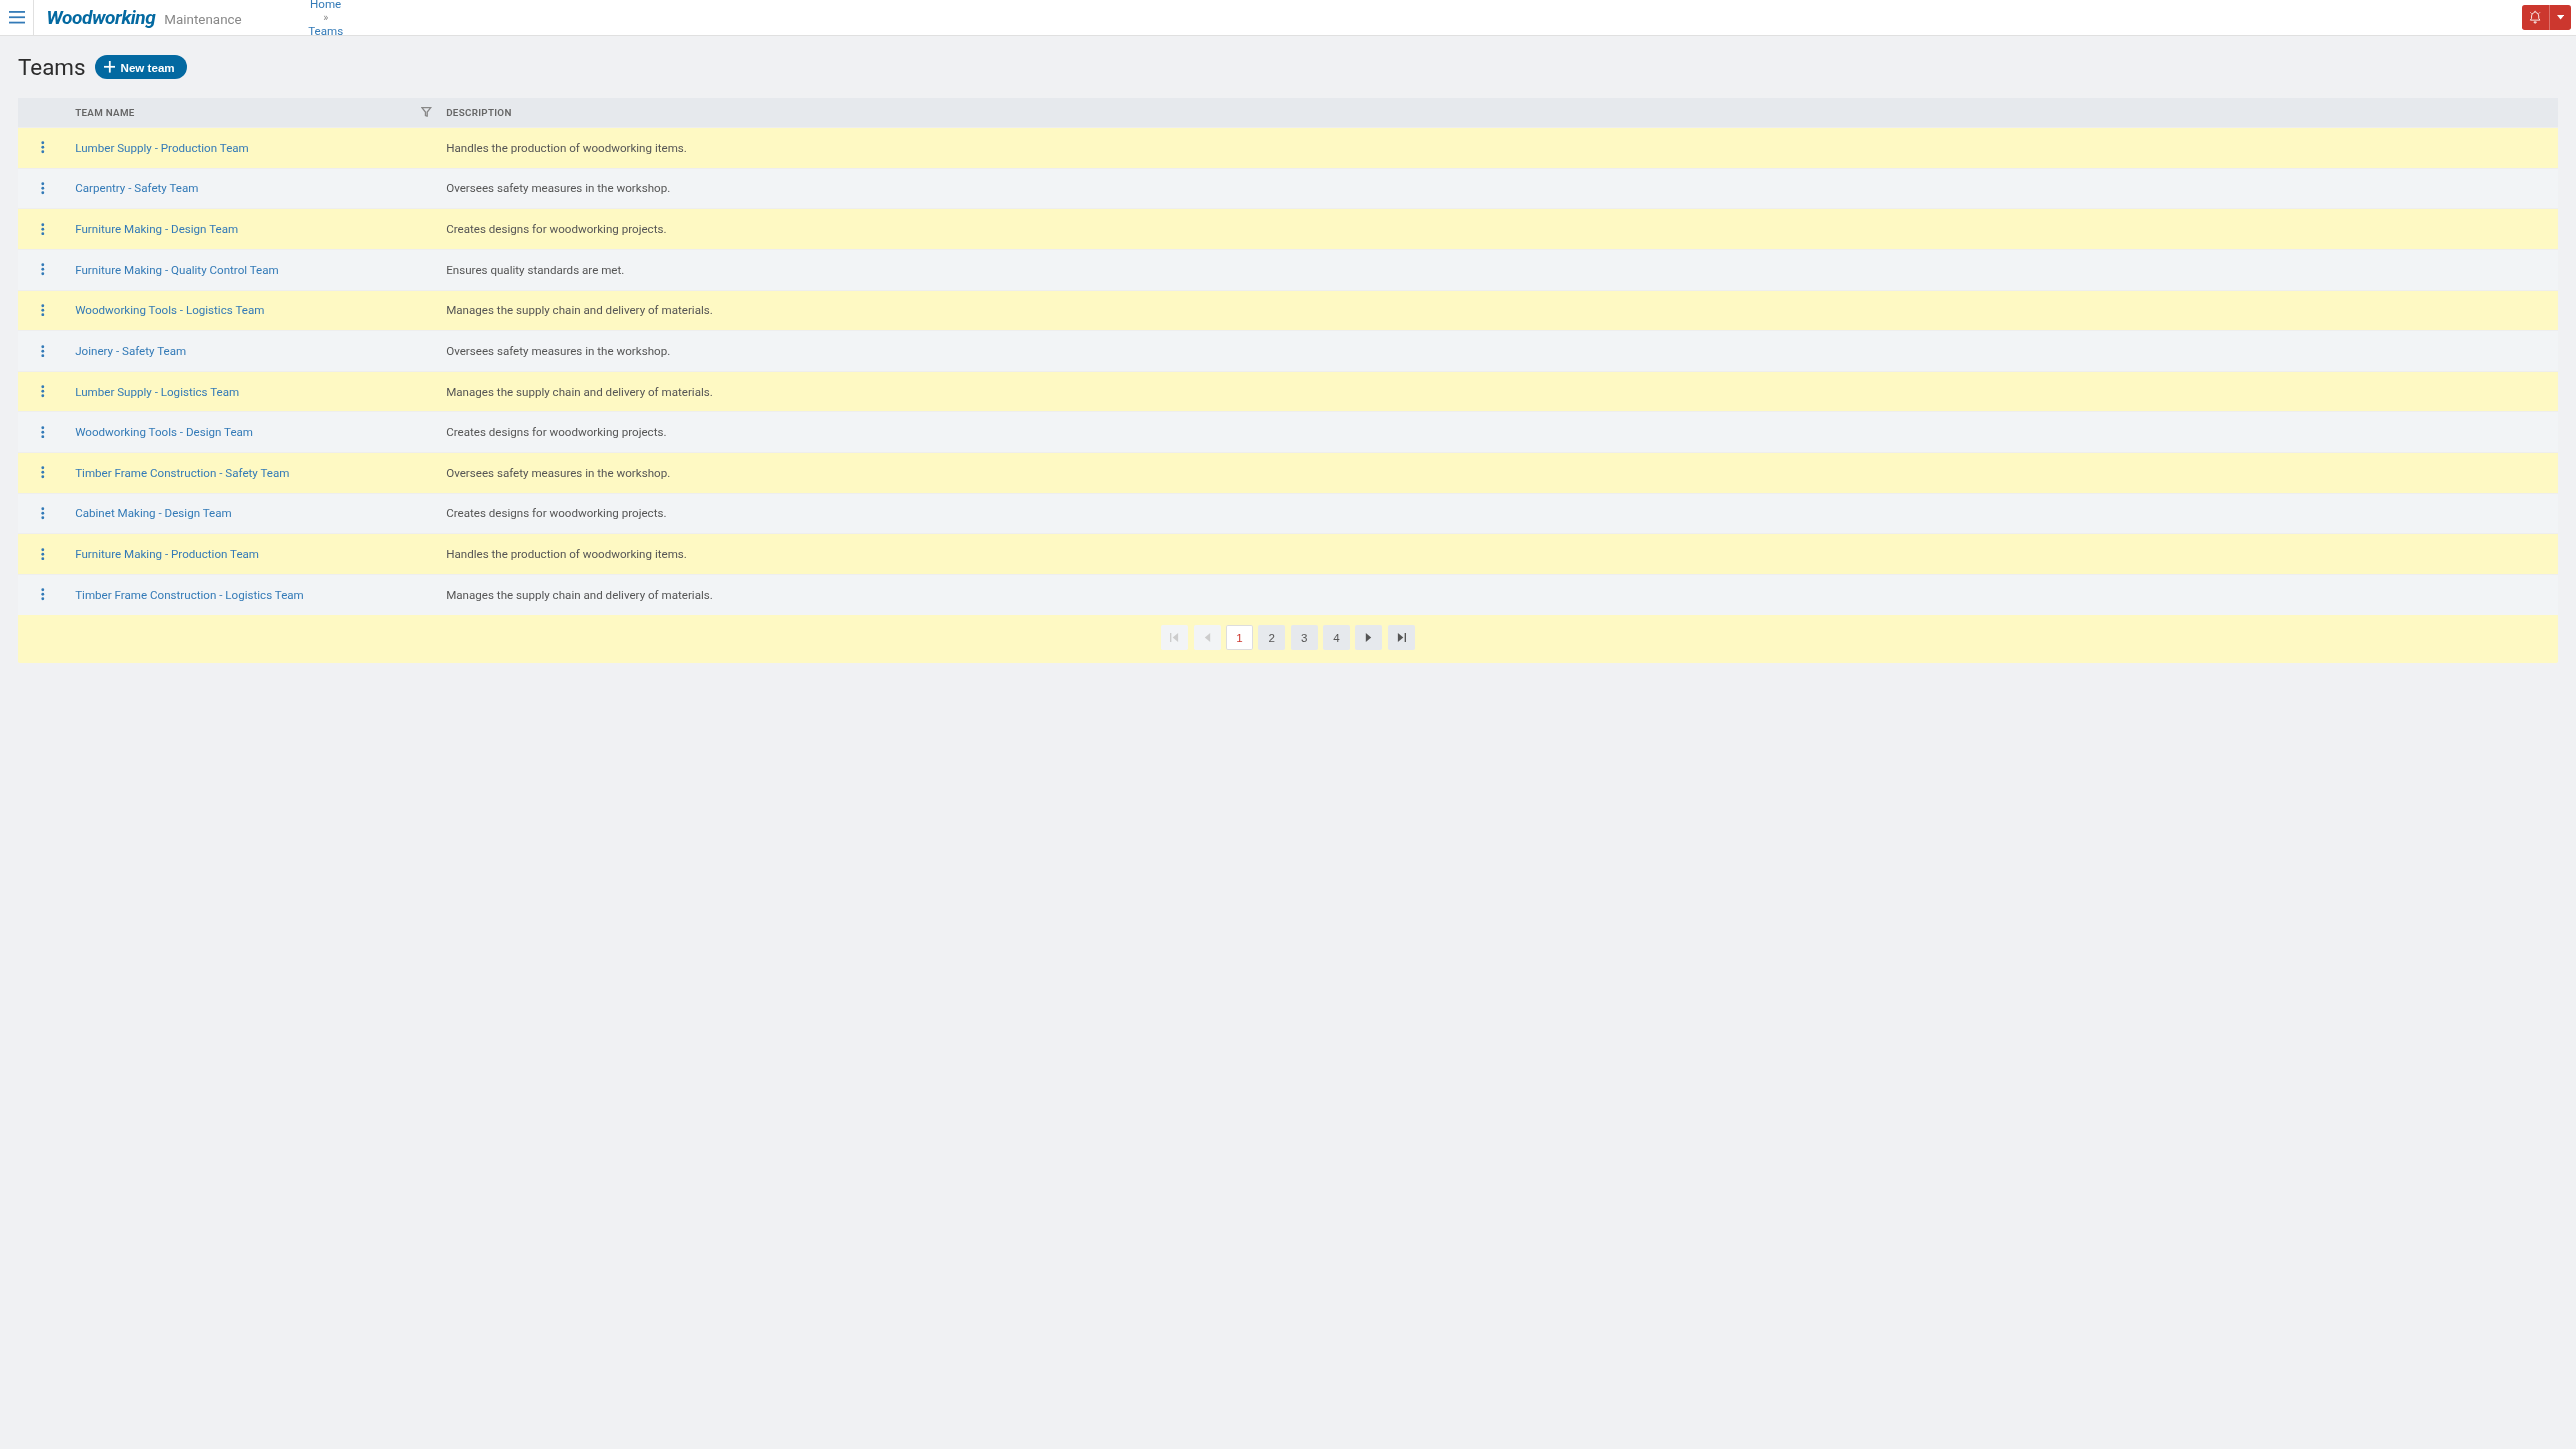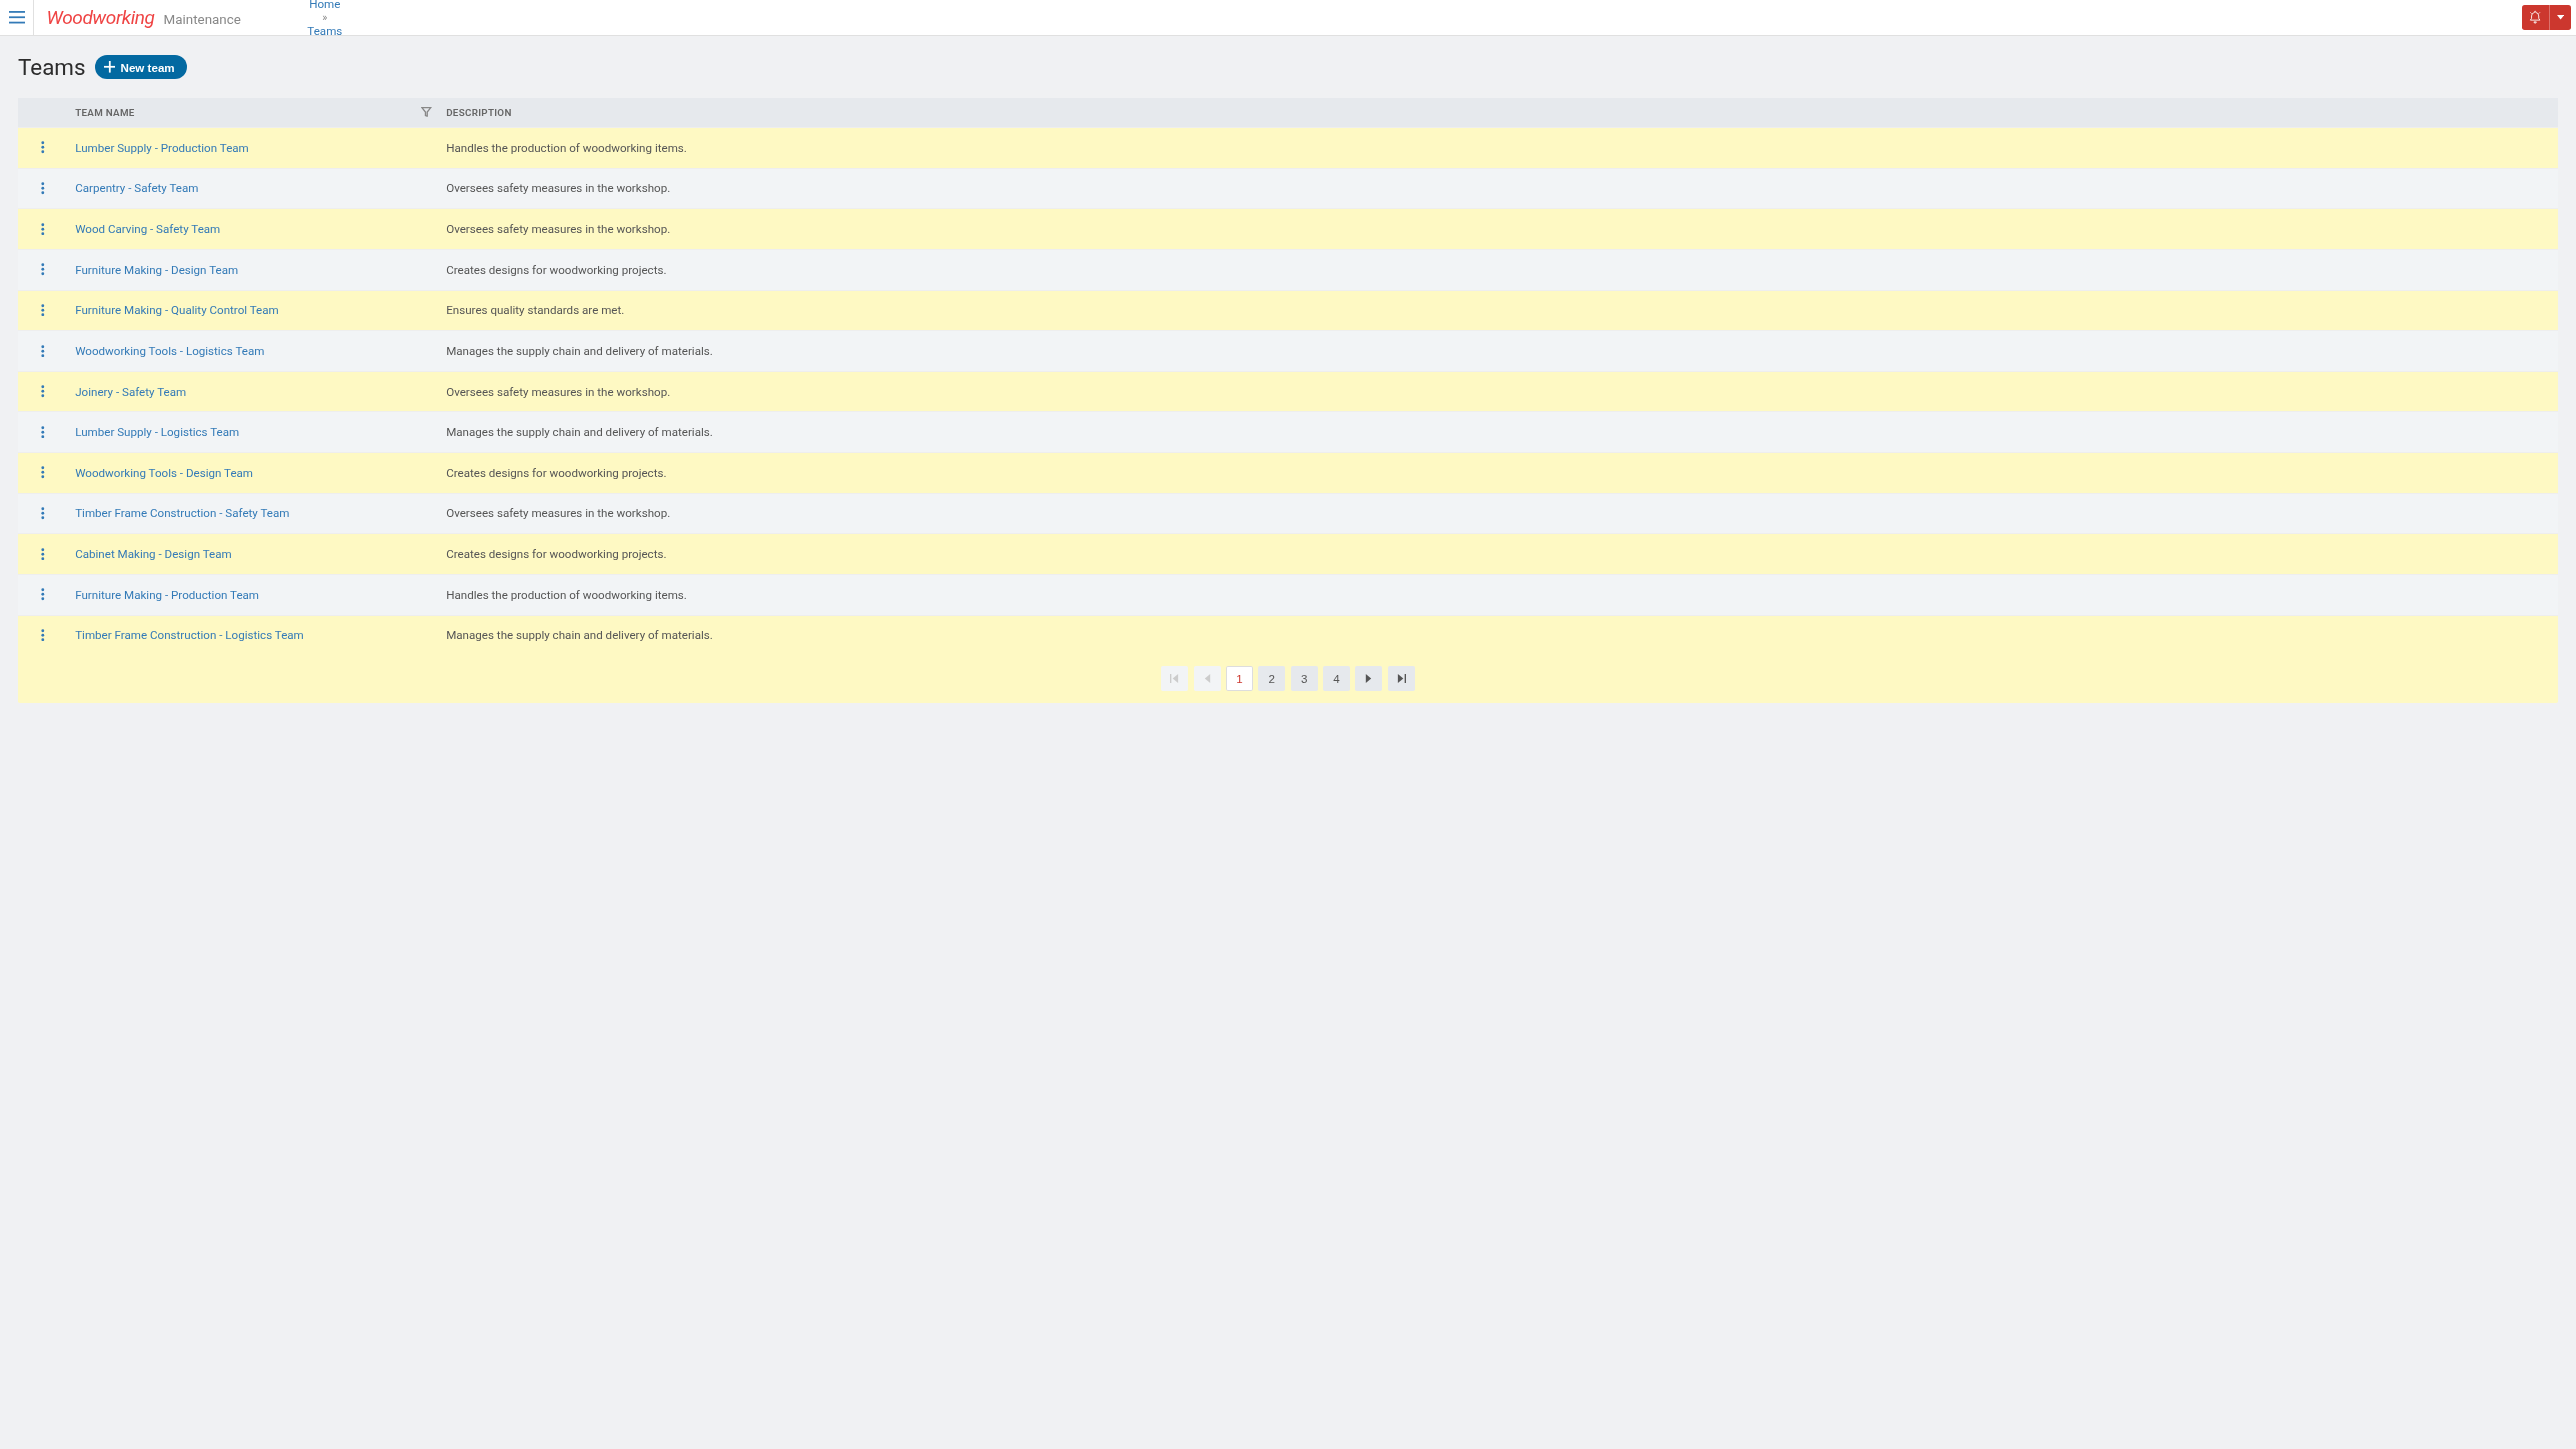--- a/index.html
+++ b/index.html
@@ -34,22 +34,22 @@
       height: 12.5px;
       fill: #337ab7;
     }
     .brand-area {
       display: flex;
       align-items: baseline;
       padding: 0 12.5px;
     }
     .brand {
       font-size: 19px;
-      font-weight: 400;
-      color: #ef4444;
+      font-weight: 700;
+      color: #0369a1;
       font-style: italic;
       letter-spacing: -0.4px;
     }
     .brand-suffix {
       font-size: 13.4px;
       color: #888;
       margin-left: 9px;
     }
     .breadcrumb-area {
       display: flex;
@@ -335,31 +335,20 @@
           </tr>
           <tr>
             <td class="row-actions"><span class="dots-btn">
                 <svg viewBox="0 0 4 14">
                   <circle cx="2" cy="2" r="1.6"></circle>
                   <circle cx="2" cy="7" r="1.6"></circle>
                   <circle cx="2" cy="12" r="1.6"></circle>
                 </svg>
               </span></td>
             <td class="col-name"><a class="team-link">Carpentry - Safety Team</a></td>
-            <td>Oversees safety measures in the workshop.</td>
-          </tr>
-          <tr>
-            <td class="row-actions"><span class="dots-btn">
-                <svg viewBox="0 0 4 14">
-                  <circle cx="2" cy="2" r="1.6"></circle>
-                  <circle cx="2" cy="7" r="1.6"></circle>
-                  <circle cx="2" cy="12" r="1.6"></circle>
-                </svg>
-              </span></td>
-            <td class="col-name"><a class="team-link">Wood Carving - Safety Team</a></td>
             <td>Oversees safety measures in the workshop.</td>
           </tr>
           <tr>
             <td class="row-actions"><span class="dots-btn">
                 <svg viewBox="0 0 4 14">
                   <circle cx="2" cy="2" r="1.6"></circle>
                   <circle cx="2" cy="7" r="1.6"></circle>
                   <circle cx="2" cy="12" r="1.6"></circle>
                 </svg>
               </span></td>

